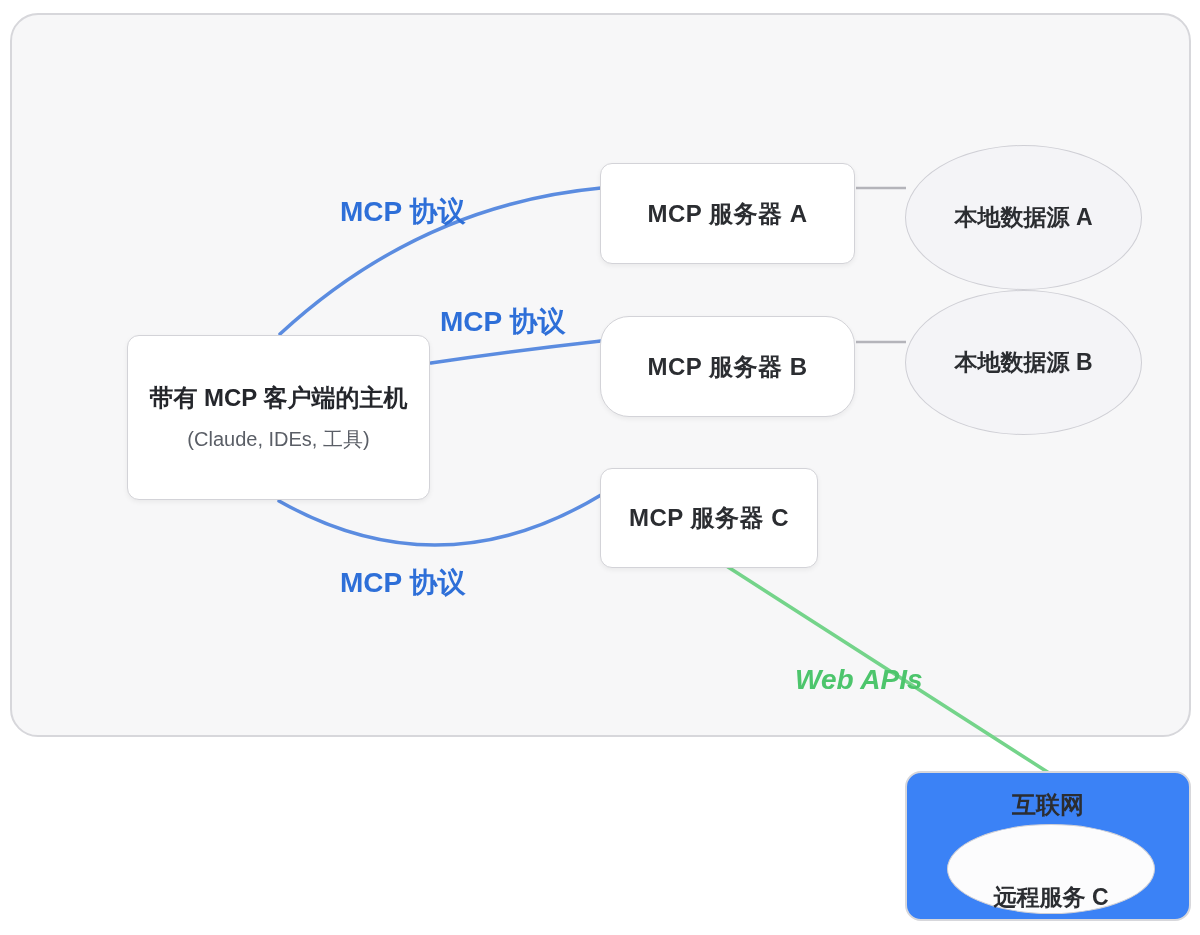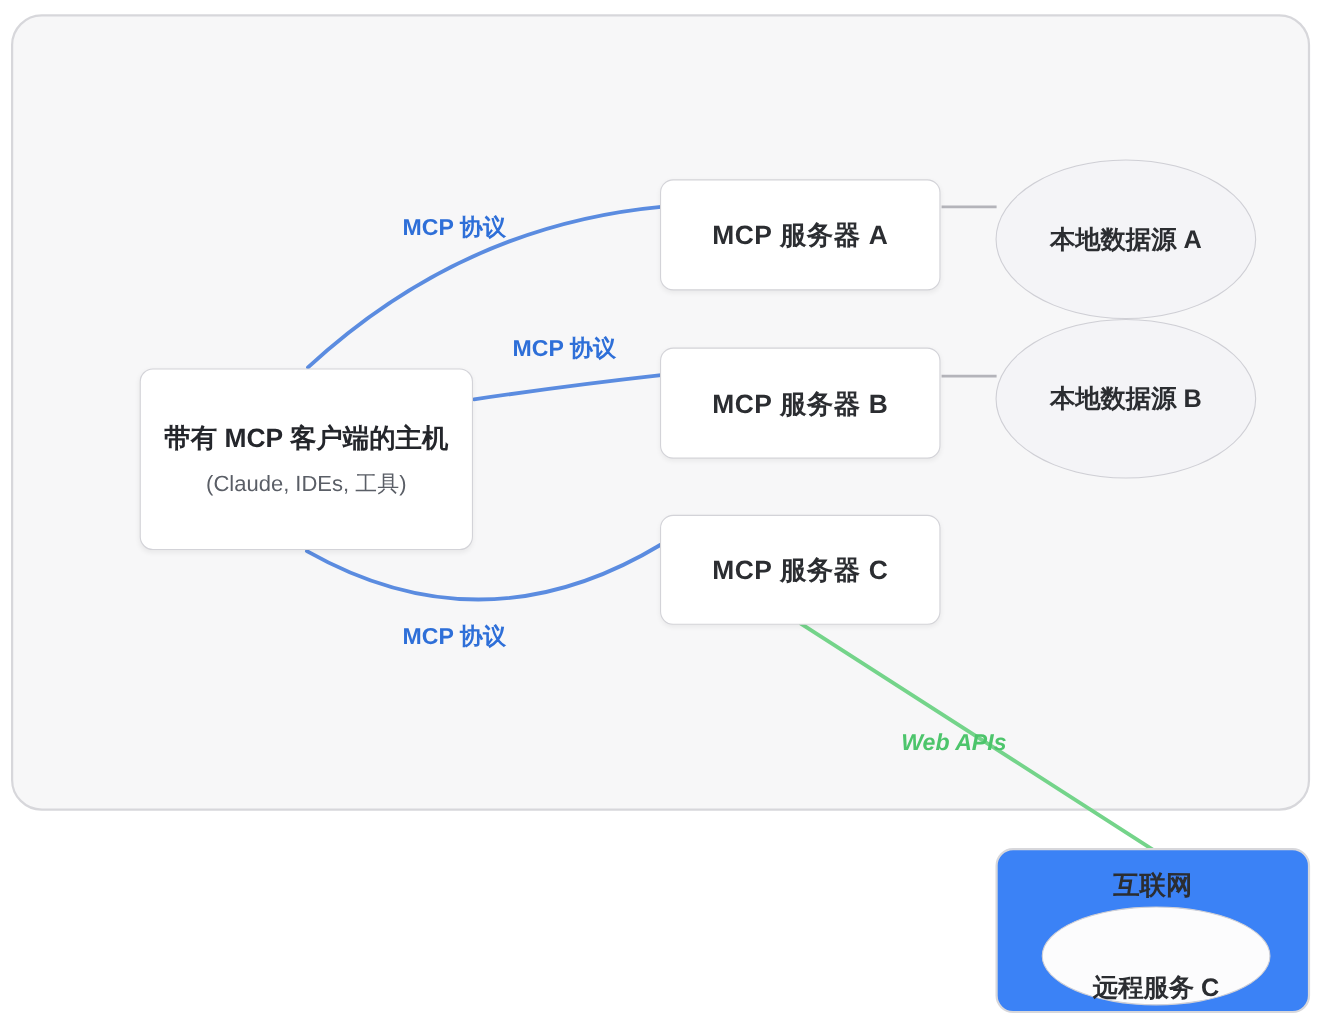--- a/index.html
+++ b/index.html
@@ -49,22 +49,22 @@
   .node .node-label {
     font-size: 24px; font-weight: 600; color: #2b2d31;
     letter-spacing: 0.5px;
   }
 
   .host { left: 127px; top: 335px; width: 303px; height: 165px; gap: 12px; }
   .host .host-title { font-size: 24px; font-weight: 700; color: #24262b; }
   .host .host-subtitle { font-size: 20px; font-weight: 400; color: #5a5e66; }
 
   .server-a { left: 600px; top: 163px; width: 255px; height: 101px; }
-  .server-b { left: 600px; top: 316px; width: 255px; height: 101px; }
-  .server-c { left: 600px; top: 468px; width: 255px; height: 100px; }
+  .server-b { left: 600px; top: 316px; width: 255px; height: 101px; border-radius: 29px; }
+  .server-c { left: 600px; top: 468px; width: 218px; height: 100px; }
 
   
   .datasource {
     position: absolute;
     width: 237px; height: 145px;
     background: #f4f4f7;
     border: 1.5px solid #cfcfd5;
     border-radius: 50%;
     display: flex; align-items: center; justify-content: center;
     z-index: 2;
@@ -93,22 +93,22 @@
     background: #fcfcfd;
     border: 1.5px solid #cfcfd5;
     border-radius: 50%;
     display: flex; align-items: flex-end; justify-content: center;
   }
   .remote-service .node-label { font-size: 23px; font-weight: 600; color: #2b2d31; }
 
   
   .edge-label {
     position: absolute; z-index: 3;
-    font-size: 21px; font-weight: 600;
-    white-space: nowrap; text-align: right;
+    font-size: 28px; font-weight: 600;
+    white-space: nowrap; text-align: left;
   }
   .mcp-label { color: #2e6fd8; }
   .web-label { color: #4dc56c; }
   .lbl-mcp-a { left: 340px; top: 193px; width: 120px; }
   .lbl-mcp-b { left: 440px; top: 303px; width: 120px; }
   .lbl-mcp-c { left: 340px; top: 564px; width: 120px; }
   .lbl-web   { left: 795px; top: 664px; width: 120px; font-style: italic; }
 </style>
 </head>
 <body>

